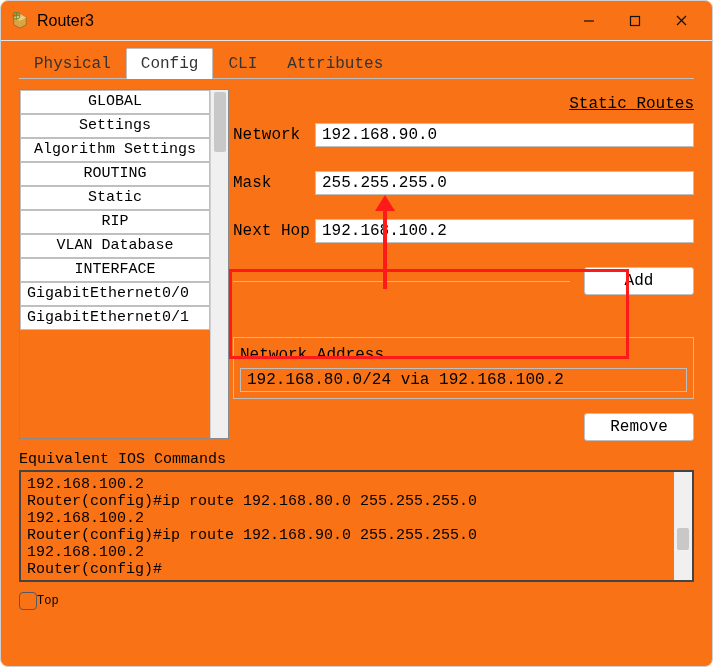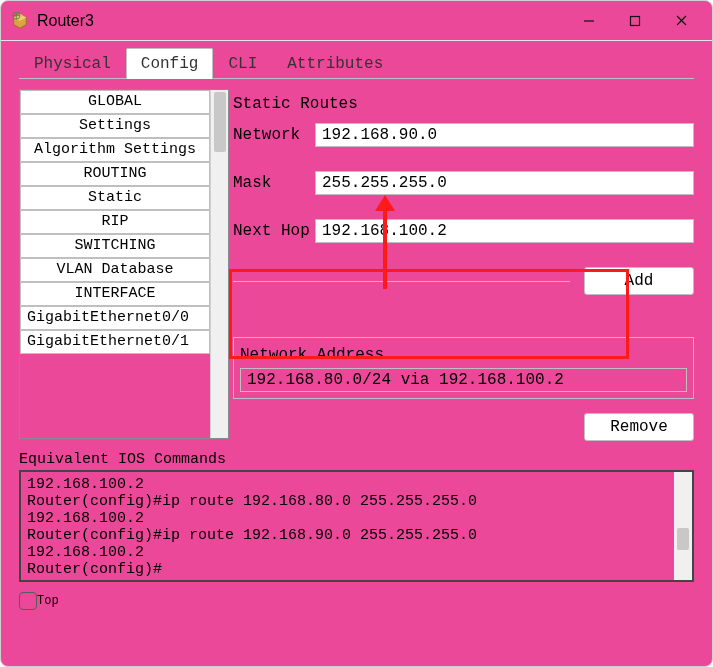--- a/index.html
+++ b/index.html
@@ -10,21 +10,21 @@
     font-family: "Segoe UI", "Microsoft YaHei", sans-serif;
     font-size: 14px;
     background: #ffffff;
     overflow: hidden;
   }
   .window {
     width: 713px;
     height: 667px;
     border: 1px solid #d0d0d0;
     border-radius: 8px;
-    background: #ec4899;
+    background: #f97316;
     display: flex;
     flex-direction: column;
   }
   .titlebar {
     height: 40px;
     display: flex;
     align-items: center;
     padding: 0 8px 0 10px;
     border-bottom: 1px solid #e5e5e5;
   }
@@ -103,22 +103,23 @@
     background: #c8c8c8;
     border-radius: 2px;
   }
   .mainpane {
     flex: 1;
     font-family: "Consolas", "Courier New", monospace;
     font-size: 16px;
     position: relative;
   }
   .section-title {
-    text-align: left;
+    text-align: right;
     margin: 6px 0 10px 0;
+    text-decoration: underline;
   }
   .formrow {
     display: flex;
     align-items: center;
     margin-bottom: 24px;
   }
   .formrow .lbl { width: 82px; }
   .formrow input {
     flex: 1;
     border: 1px solid #bfbfbf;
@@ -268,21 +269,20 @@
   <div class="content">
 
     <div class="sidebar-wrap">
       <div class="sidebar" id="sidebar-list">
           <div class="sbrow">GLOBAL</div>
           <div class="sbrow">Settings</div>
           <div class="sbrow">Algorithm Settings</div>
           <div class="sbrow">ROUTING</div>
           <div class="sbrow">Static</div>
           <div class="sbrow">RIP</div>
-          <div class="sbrow">SWITCHING</div>
           <div class="sbrow">VLAN Database</div>
           <div class="sbrow">INTERFACE</div>
           <div class="sbrow left">GigabitEthernet0/0</div>
           <div class="sbrow left">GigabitEthernet0/1</div>
         </div>
       <div class="sbscroll">
         <div class="thumb"></div>
       </div>
     </div>
 

